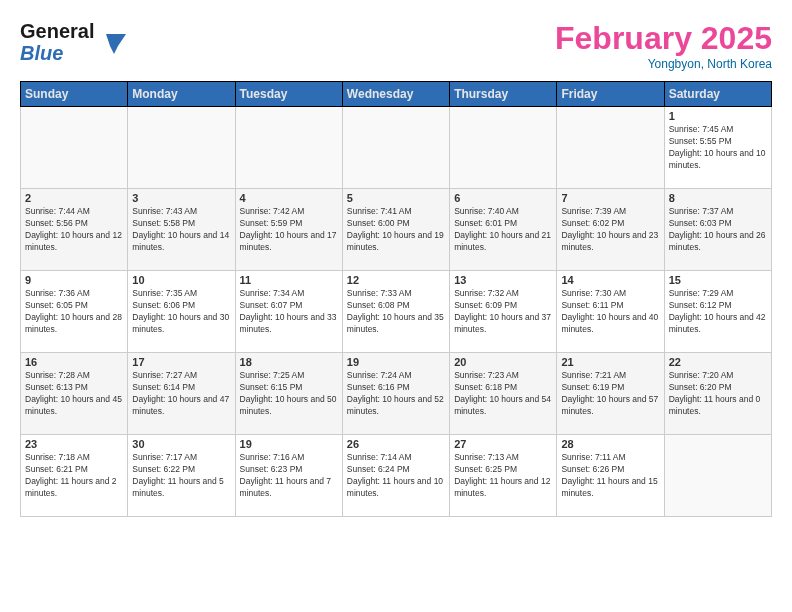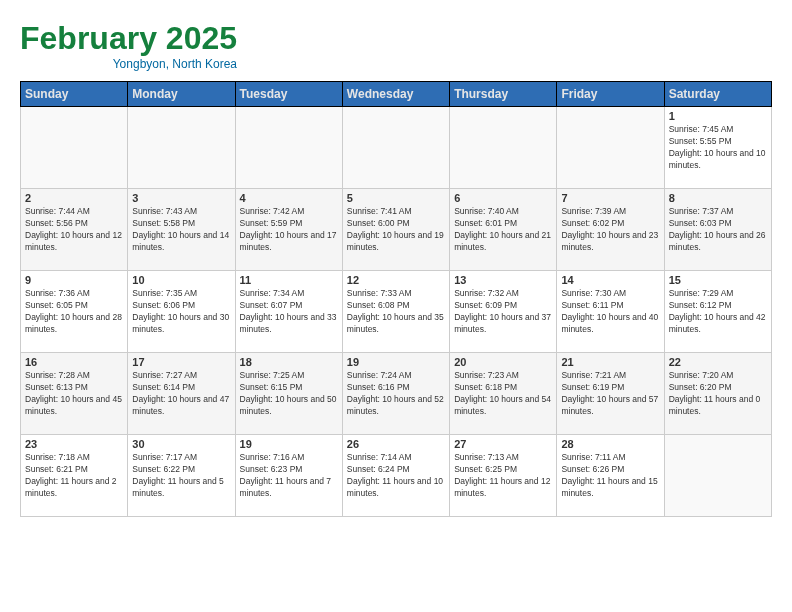--- a/index.html
+++ b/index.html
@@ -24,21 +24,21 @@
     .logo {
       display: flex;
       align-items: center;
     }
     .title-block {
       text-align: right;
     }
     .month-year {
       font-size: 32px;
       font-weight: bold;
-      color: #15803d;
+      color: #ec4899;
     }
     .location {
       font-size: 12px;
       color: #0369a1;
     }
     .calendar {
       width: 100%;
       border-collapse: collapse;
     }
     .calendar th {
@@ -76,20 +76,32 @@
     }
     .alt-row td {
       background: #f5f5f5;
     }
   </style>
 </head>
 <body>
 
 <div class="page">
   <div class="header">
+    <div class="logo">
+      <div>
+        <div style="font-size:20px; font-weight:bold; line-height:1.1;">
+          <span style="color:#1a1a1a;">General</span><br>
+          <span style="color:#2e6db4; font-style:italic;">Blue</span>
+        </div>
+      </div>
+      <svg width="32" height="32" viewBox="0 0 32 32" style="margin-left:4px;">
+        <polygon points="8,8 28,8 20,20 12,20" fill="#2e6db4"></polygon>
+        <polygon points="12,20 20,20 16,28" fill="#2e6db4"></polygon>
+      </svg>
+    </div>
     <div class="title-block">
       <div class="month-year">February 2025</div>
       <div class="location">Yongbyon, North Korea</div>
     </div>
   </div>
 
   <table class="calendar">
     <thead>
       <tr>
         <th>Sunday</th>

